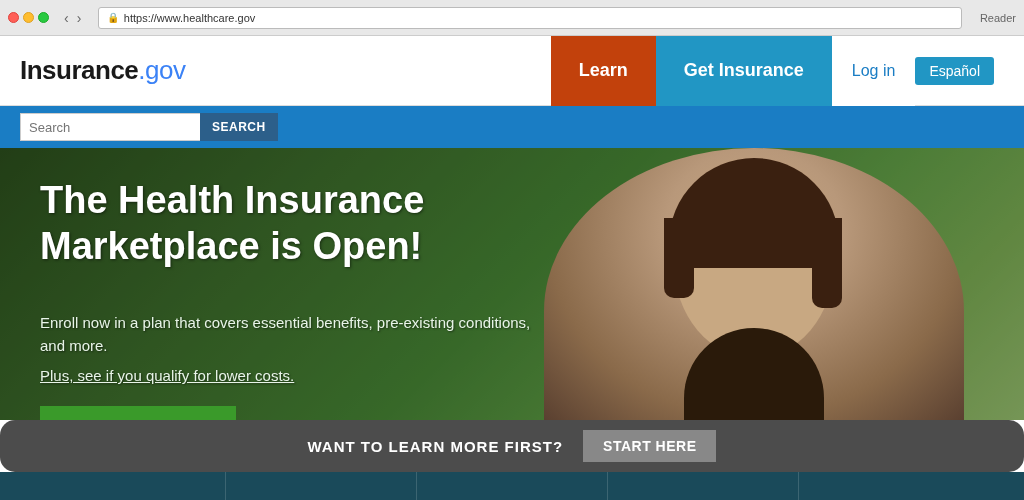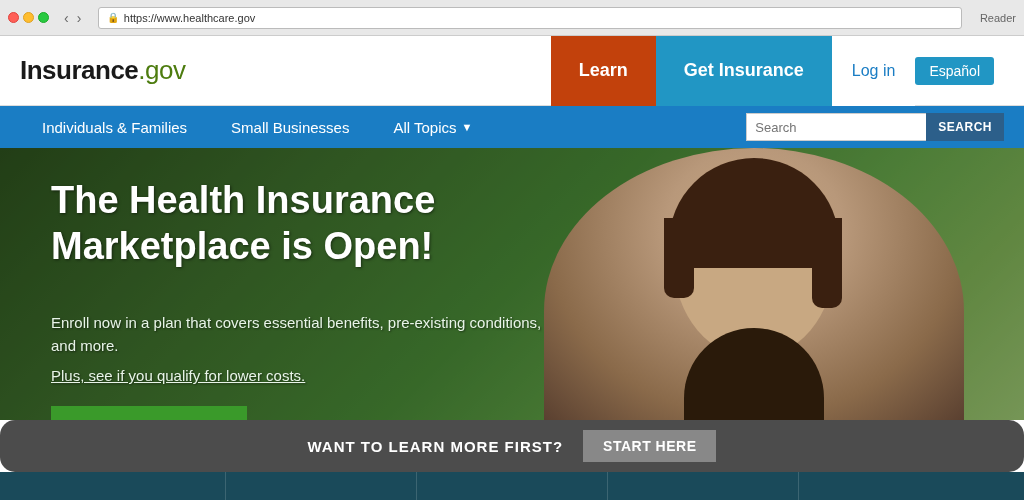--- a/index.html
+++ b/index.html
@@ -52,21 +52,21 @@
       display: flex;
       align-items: center;
     }
     .logo-text {
       font-size: 26px;
       font-weight: bold;
       color: #1a1a1a;
       letter-spacing: -0.5px;
     }
     .logo-text .care { color: #1a1a1a; }
-    .logo-text .dot-gov { color: #4d7c0f; font-weight: normal; }
+    .logo-text .dot-gov { color: #3b82f6; font-weight: normal; }
     .header-nav { display: flex; align-items: stretch; height: 70px; }
     .header-nav-item {
       display: flex;
       align-items: center;
       padding: 0 28px;
       font-size: 18px;
       font-weight: bold;
       color: #fff;
       cursor: pointer;
       text-decoration: none;
@@ -205,21 +205,21 @@
       left: 30px;
       width: 140px;
       height: 100px;
       background: #2a1a0a;
       border-radius: 70px 70px 0 0;
     }
 
     .hero-content {
       position: absolute;
       top: 30px;
-      left: 51px;
+      left: 40px;
       max-width: 500px;
       z-index: 10;
     }
     .hero-title {
       font-size: 38px;
       font-weight: bold;
       color: #fff;
       line-height: 1.2;
       margin-bottom: 16px;
       text-shadow: 1px 1px 3px rgba(0,0,0,0.5);
@@ -342,32 +342,20 @@
   </div>
   <nav class="header-nav">
     <a class="header-nav-item learn">Learn</a>
     <a class="header-nav-item get-insurance">Get Insurance</a>
     <a class="header-nav-item login">Log in</a>
     <button class="espanol-btn">Español</button>
   </nav>
 </div>
 
 <div class="nav-bar">
-  <div class="nav-bar-links">
-    <a class="nav-bar-link">
-      <span>Individuals &amp; Families</span>
-    </a>
-    <a class="nav-bar-link">
-      <span>Small Businesses</span>
-    </a>
-    <a class="nav-bar-link">
-      <span>All Topics</span>
-      <span class="chevron">▼</span>
-    </a>
-  </div>
   <div class="search-area">
     <input class="search-input" type="text" placeholder="Search" style="">
     <button class="search-button">SEARCH</button>
   </div>
 </div>
 
 <div class="hero">
   <div class="hero-overlay"></div>
 
   <div class="hero-person">

